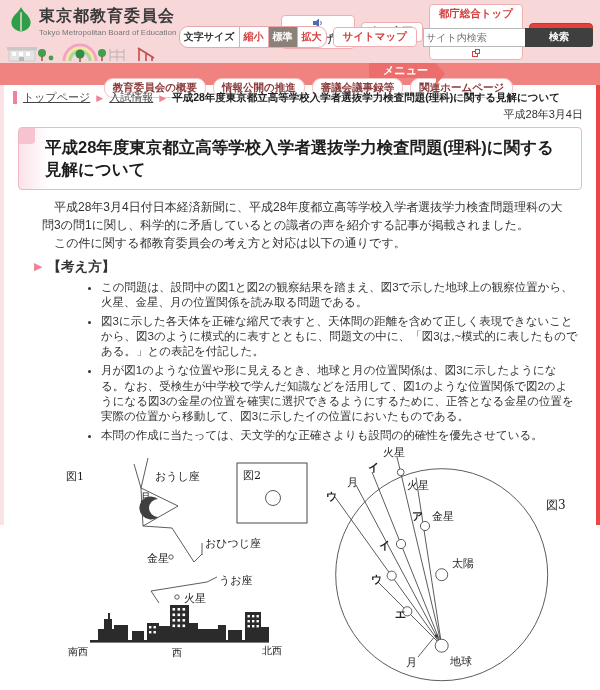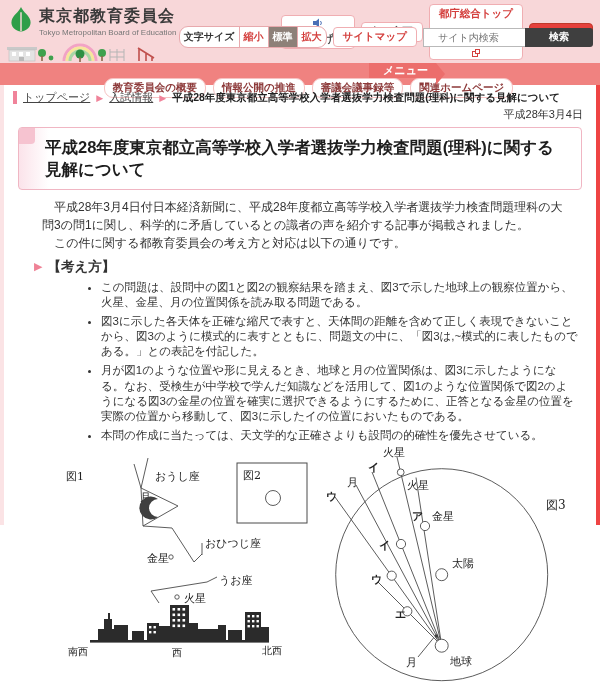--- a/index.html
+++ b/index.html
@@ -21,21 +21,21 @@
   .hbtn.red { color:#d4403e;gap:28px; }
   .hbtn.english { background:#e6403c; color:#fff; border-color:#c0392b; padding:2px 12px; }
   .fs-group { display:flex; align-items:stretch; border:1px solid #e8a9ad; border-radius:9px;
               overflow:hidden; background:#fff; font-size:10px; }
   .fs-group>span { padding:3px 4px; display:flex; align-items:center; }
   .fs-label { color:#333; font-weight:bold; }
   .fs-item { color:#d4403e; font-weight:bold; border-left:1px solid #e8a9ad; cursor:pointer; }
   .fs-item.sel { background:#8d8078; color:#fff; }
   .search-box { display:flex; align-items:stretch; }
   .search-box input { width:102px; border:1px solid #b9b9b9; border-right:none; font-size:10px;
-                      padding:0 14px; height:19px; color:#333; }
+                      padding:0 2px; height:19px; color:#333; }
   .search-btn { background:#3f3f3f; color:#fff; font-size:10px; font-weight:bold;
                 padding:0 24px; border:none; border-radius:0 3px 3px 0; cursor:pointer; }
 
   
   .menu-bar { height:22px; background:#f08280; display:flex; align-items:center;flex-direction:column; }
   .menu-label { margin-left:205px; background:#ec6e6c; color:#fff; font-weight:bold; font-size:11px;
                 padding:0 8px 0 14px; height:22px; display:flex; align-items:center; position:relative; cursor:pointer; }
   .menu-label::after { content:''; position:absolute; right:-9px; top:0;
     border-top:11px solid transparent; border-bottom:11px solid transparent; border-left:9px solid #ec6e6c; z-index:2; }
   .menu-items { display:flex; gap:7px; margin-left:17px; }

